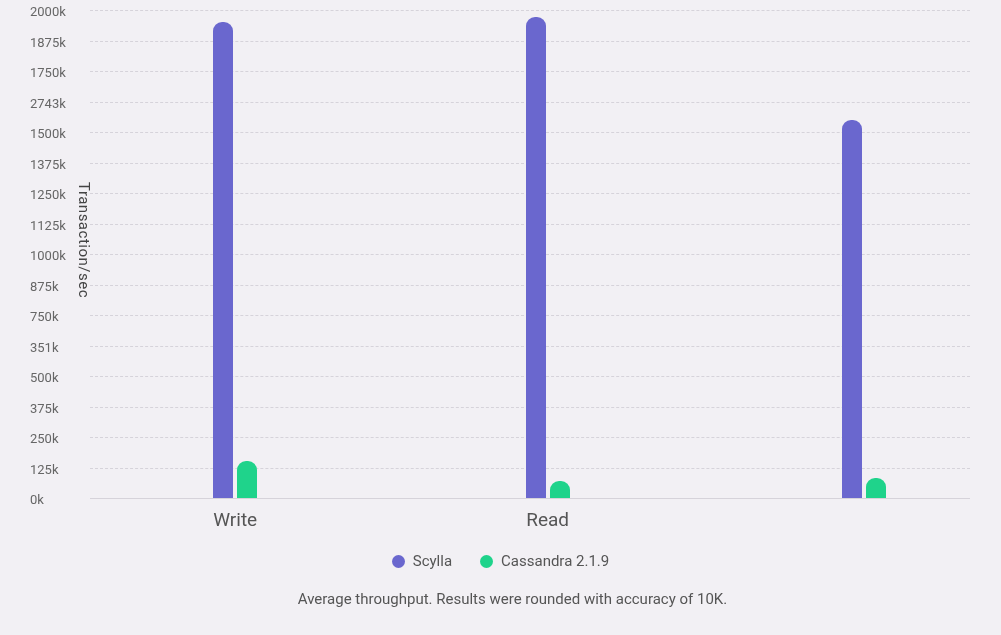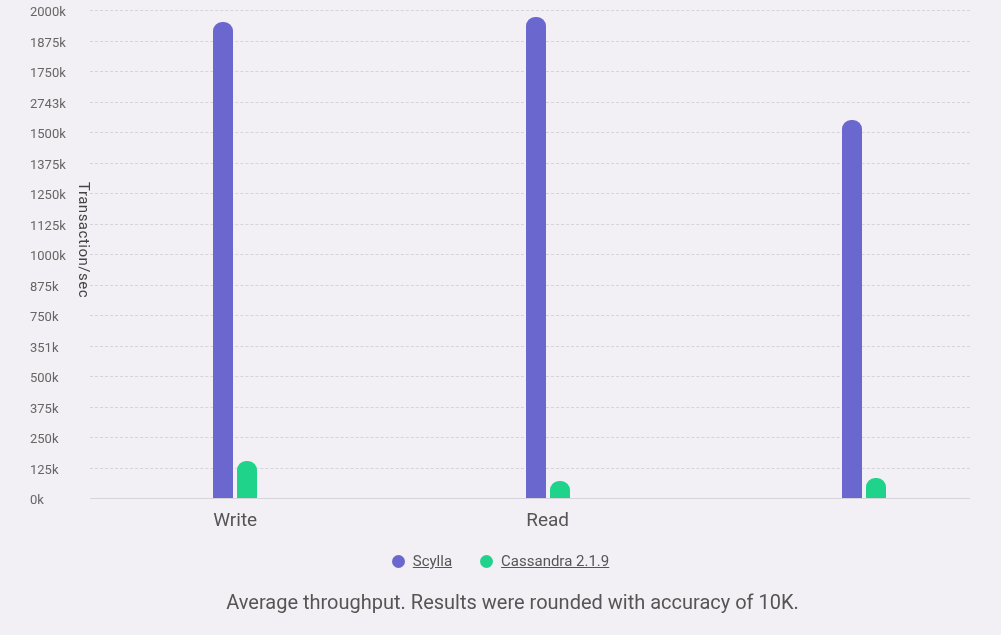--- a/index.html
+++ b/index.html
@@ -71,33 +71,33 @@
     position: absolute;
     top: 552px;
     left: 0; width: 100%;
     display: flex;
     justify-content: center;
     align-items: center;
     gap: 28px;
     font-size: 15px;
     color: #555;
   }
-  .legend-item { display: flex; align-items: center; gap: 8px; text-decoration: underline; }
+  .legend-item { display: flex; align-items: center; gap: 8px; }
   .swatch {
     width: 13px; height: 13px; border-radius: 50%;
     display: inline-block;
   }
   .swatch.scylla { background: #6a67ce; }
   .swatch.cassandra { background: #1fd38b; }
   .caption {
     position: absolute;
     top: 590px;
     left: 0; width: 100%;
     text-align: center;
-    font-size: 20px;
+    font-size: 15px;
     color: #555;
     padding-left: 24px;
   }
 </style>
 </head>
 <body>
 
 <div class="chart-wrap">
 
   <div class="ylabel">Transaction/sec</div>

